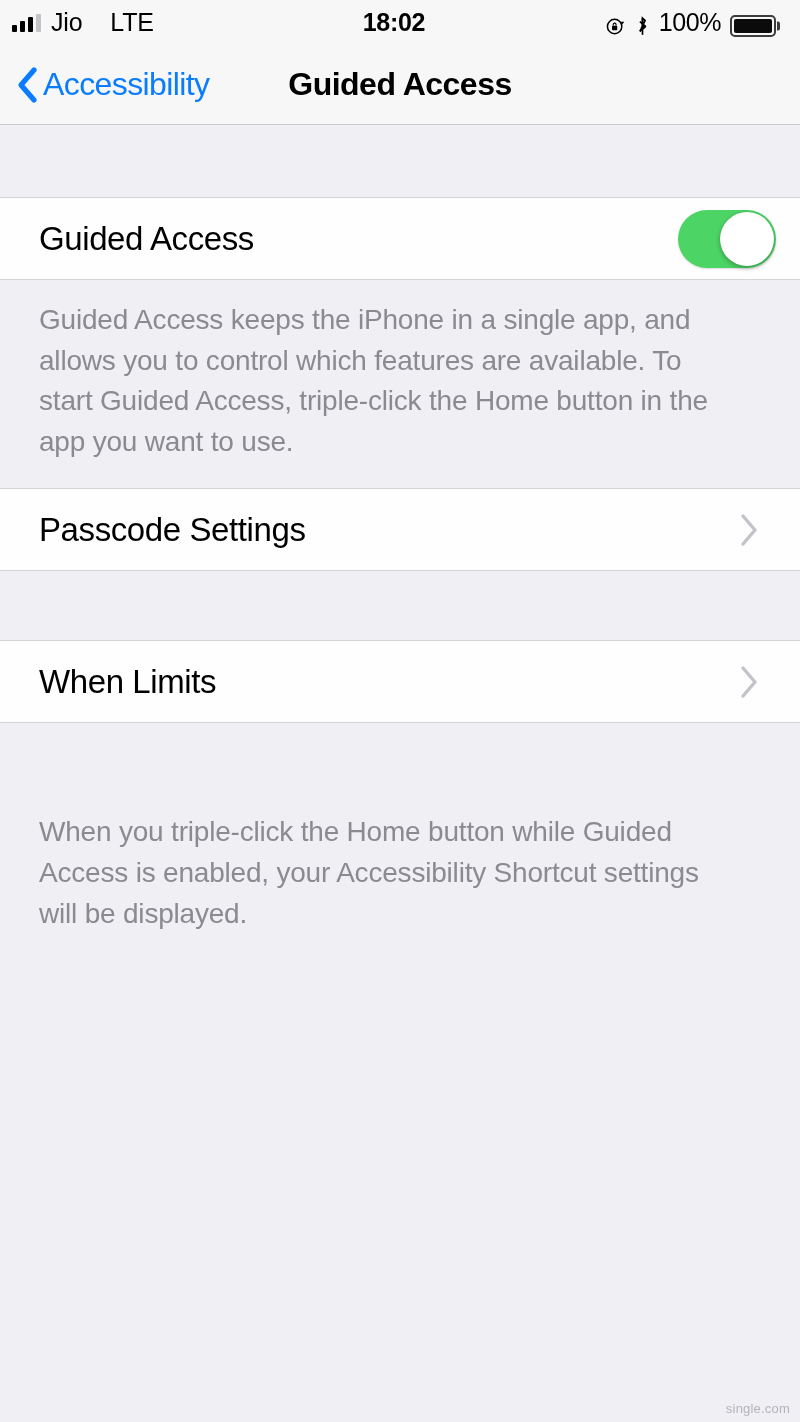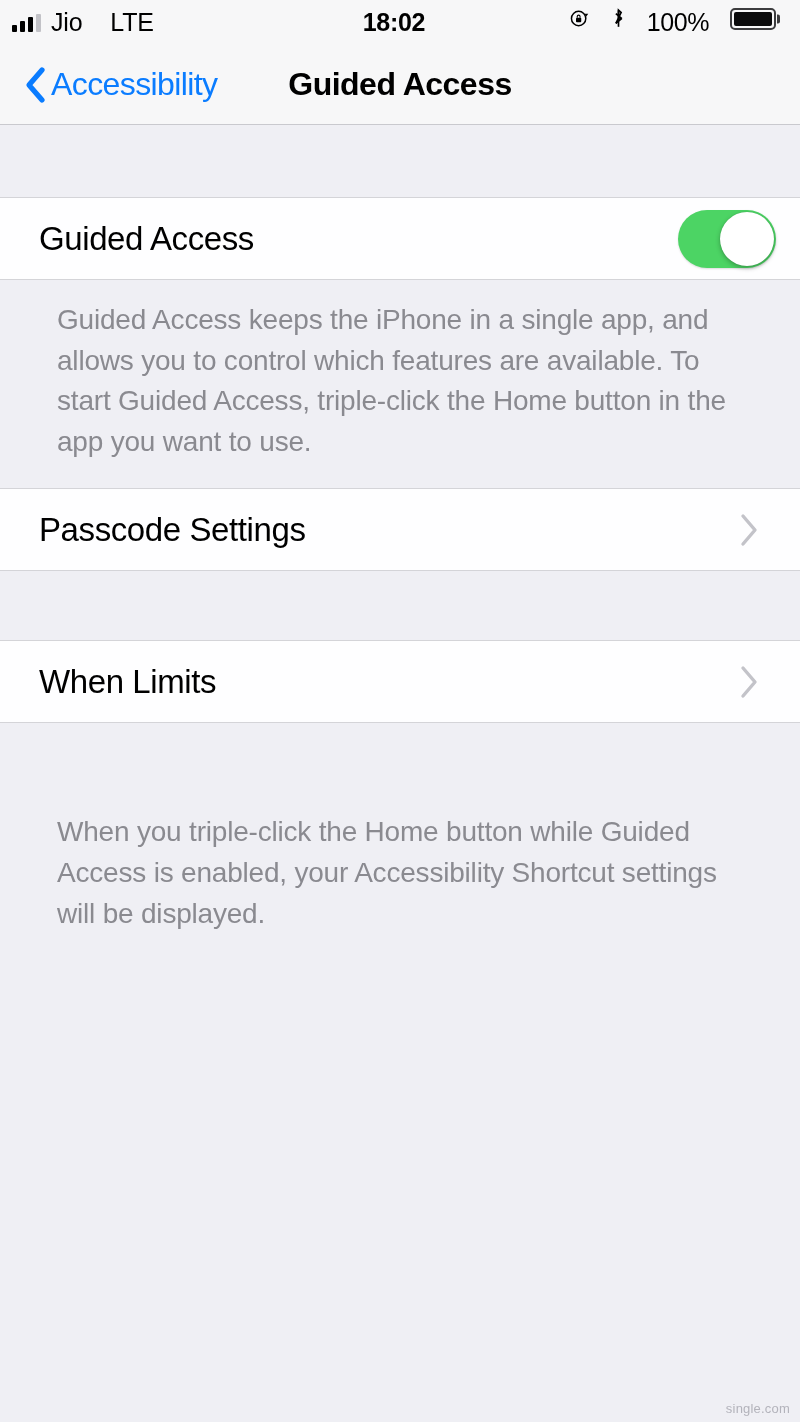--- a/index.html
+++ b/index.html
@@ -62,22 +62,22 @@
     font-size: 25px;
     font-weight: bold;
     color: #000;
     letter-spacing: -0.3px;
     pointer-events: none;
   }
 
   .status-right {
     margin-left: auto;
     display: flex;
-    align-items: flex-start;
-    gap: 21px;
+    align-items: flex-end;
+    gap: 9px;
   }
   .icon-rotation-lock { width: 21px; height: 21px; display:block; }
   .icon-bluetooth { width: 15px; height: 21px; display:block; }
   .battery-pct {
     font-size: 25px;
     color: #000;
     letter-spacing: -0.4px;
   }
   .battery {
     width: 46px;
@@ -106,21 +106,21 @@
   }
 
   
   .nav-bar {
     height: 80px;
     background: #f7f7f8;
     border-bottom: 1px solid #c9c9ce;
     display: flex;
     align-items: center;
     position: relative;
-    padding-left: 24px;
+    padding-left: 16px;
   }
   .nav-back {
     display: flex;
     align-items: center;
     gap: 5px;
     cursor: pointer;
   }
   .chevron-back {
     width: 22px;
     height: 38px;
@@ -202,21 +202,21 @@
     border-radius: 50%;
     background: #fff;
     box-shadow: 0 2px 5px rgba(0,0,0,0.28), 0 0 1px rgba(0,0,0,0.2);
   }
   .switch.on .knob { right: 2px; }
   .switch.off .knob { left: 1px; top: 1px; box-shadow: 0 2px 5px rgba(0,0,0,0.18); }
 
   
   .footer-text {
     background: #efeff4;
-    padding: 20px 58px 26px 57px;
+    padding: 20px 58px 26px 39px;
     font-size: 28px;
     line-height: 1.45;
     color: #8a8a90;
     letter-spacing: -0.2px;
   }
 
   .filler {
     background: #efeff4;
     flex: 1;
   }

